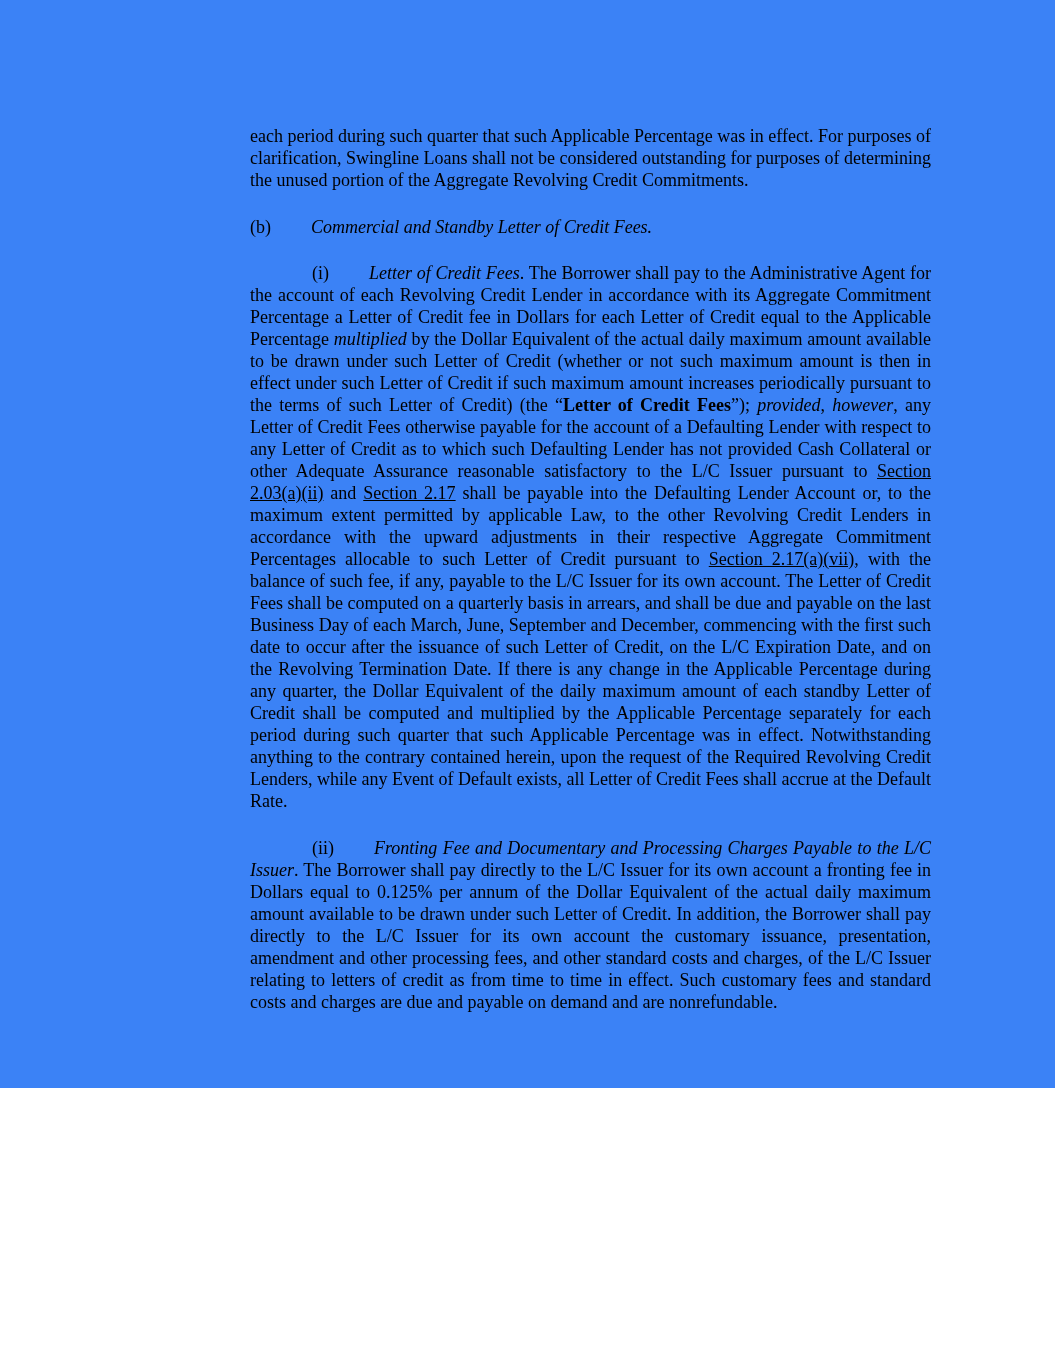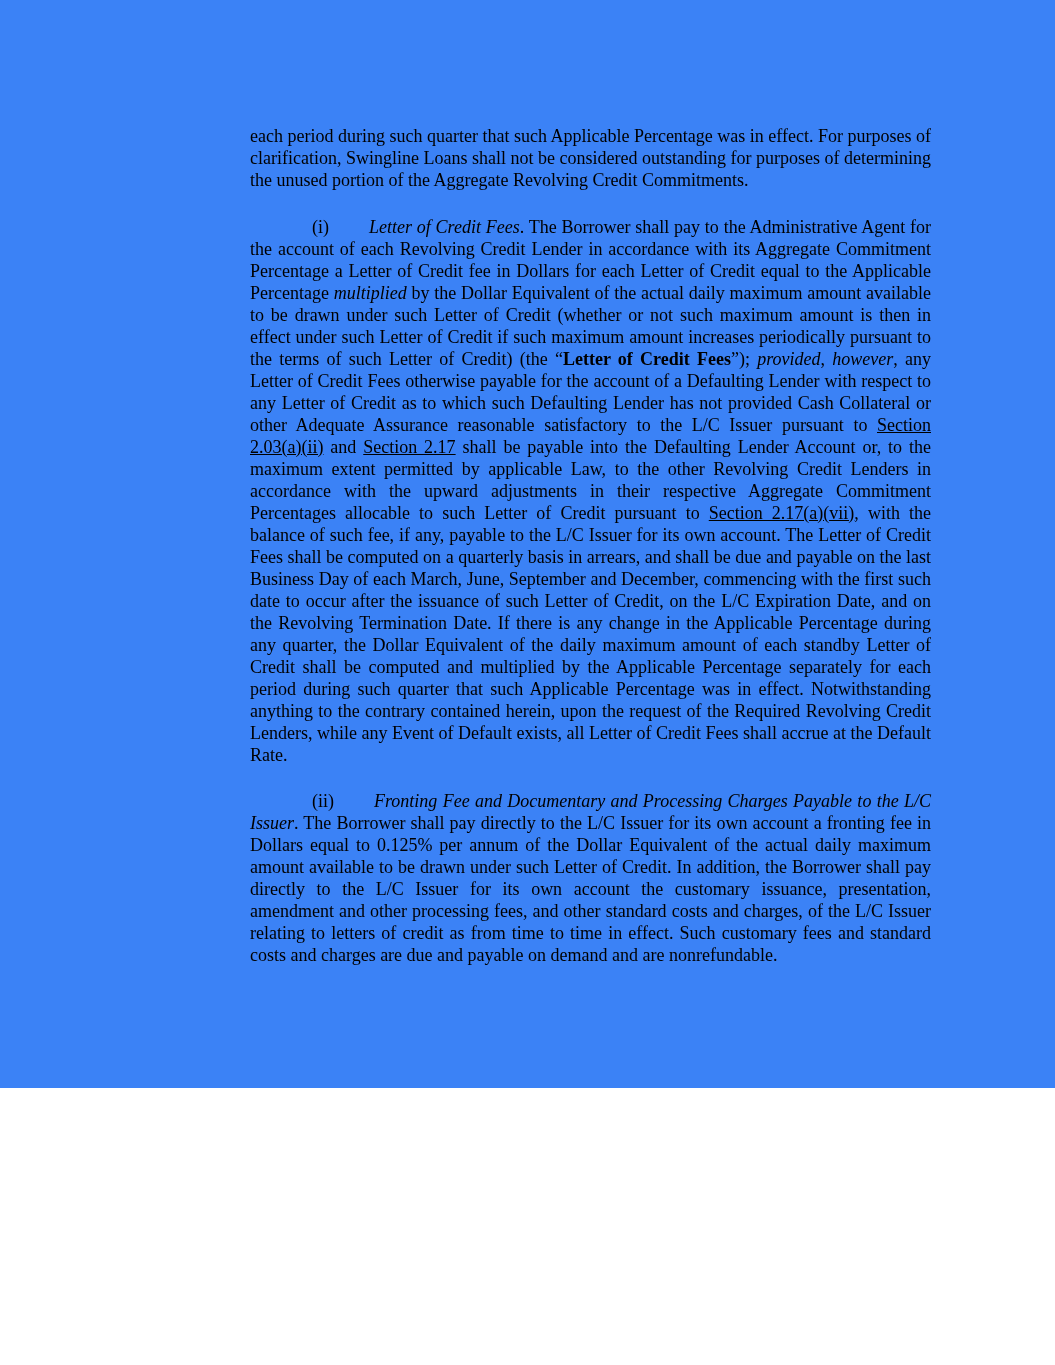--- a/index.html
+++ b/index.html
@@ -53,19 +53,20 @@
     color: #000000;
     padding-left: 32px;
   }
 </style>
 </head>
 <body>
 
 <div class="page">
   <div class="content">
       <p class="para body"><span>each period during such quarter that such Applicable Percentage was in effect. For purposes of clarification, Swingline Loans shall not be considered outstanding for purposes of determining the unused portion of the Aggregate Revolving Credit Commitments.</span></p>
+      <p class="para list-b"><span>(b)</span><span class="tab"></span><span class="italic">Commercial and Standby Letter of Credit Fees.</span></p>
       <p class="para list-i"><span>(i)</span><span class="tab"></span><span class="italic">Letter of Credit Fees</span><span>.  The Borrower shall pay to the Administrative Agent for the account of each Revolving Credit Lender in accordance with its Aggregate Commitment Percentage a Letter of Credit fee in Dollars for each Letter of Credit equal to the Applicable Percentage </span><span class="italic">multiplied</span><span> by the Dollar Equivalent of the actual daily maximum amount available to be drawn under such Letter of Credit (whether or not such maximum amount is then in effect under such Letter of Credit if such maximum amount increases periodically pursuant to the terms of such Letter of Credit) (the “</span><span class="bold">Letter of Credit Fees</span><span>”); </span><span class="italic">provided</span><span>, </span><span class="italic">however</span><span>, any Letter of Credit Fees otherwise payable for the account of a Defaulting Lender with respect to any Letter of Credit as to which such Defaulting Lender has not provided Cash Collateral or other Adequate Assurance reasonable satisfactory to the L/C Issuer pursuant to </span><span class="underline">Section 2.03(a)(ii)</span><span> and </span><span class="underline">Section 2.17</span><span> shall be payable into the Defaulting Lender Account or, to the maximum extent permitted by applicable Law, to the other Revolving Credit Lenders in accordance with the upward adjustments in their respective Aggregate Commitment Percentages allocable to such Letter of Credit pursuant to </span><span class="underline">Section 2.17(a)(vii)</span><span>, with the balance of such fee, if any, payable to the L/C Issuer for its own account.  The Letter of Credit Fees shall be computed on a quarterly basis in arrears, and shall be due and payable on the last Business Day of each March, June, September and December, commencing with the first such date to occur after the issuance of such Letter of Credit, on the L/C Expiration Date, and on the Revolving Termination Date.  If there is any change in the Applicable Percentage during any quarter, the Dollar Equivalent of the daily maximum amount of each standby Letter of Credit shall be computed and multiplied by the Applicable Percentage separately for each period during such quarter that such Applicable Percentage was in effect.  Notwithstanding anything to the contrary contained herein, upon the request of the Required Revolving Credit Lenders, while any Event of Default exists, all Letter of Credit Fees shall accrue at the Default Rate.</span></p>
       <p class="para list-i"><span>(ii)</span><span class="tab"></span><span class="italic">Fronting Fee and Documentary and Processing Charges Payable to the L/C Issuer</span><span>.  The Borrower shall pay directly to the L/C Issuer for its own account a fronting fee in Dollars equal to 0.125% per annum of the Dollar Equivalent of the actual daily maximum amount available to be drawn under such Letter of Credit.  In addition, the Borrower shall pay directly to the L/C Issuer for its own account the customary issuance, presentation, amendment and other processing fees, and other standard costs and charges, of the L/C Issuer relating to letters of credit as from time to time in effect.  Such customary fees and standard costs and charges are due and payable on demand and are nonrefundable.</span></p>
     </div>
   <div class="footer">
     <span>92</span>
   </div>
 </div>
 
 </body></html>

